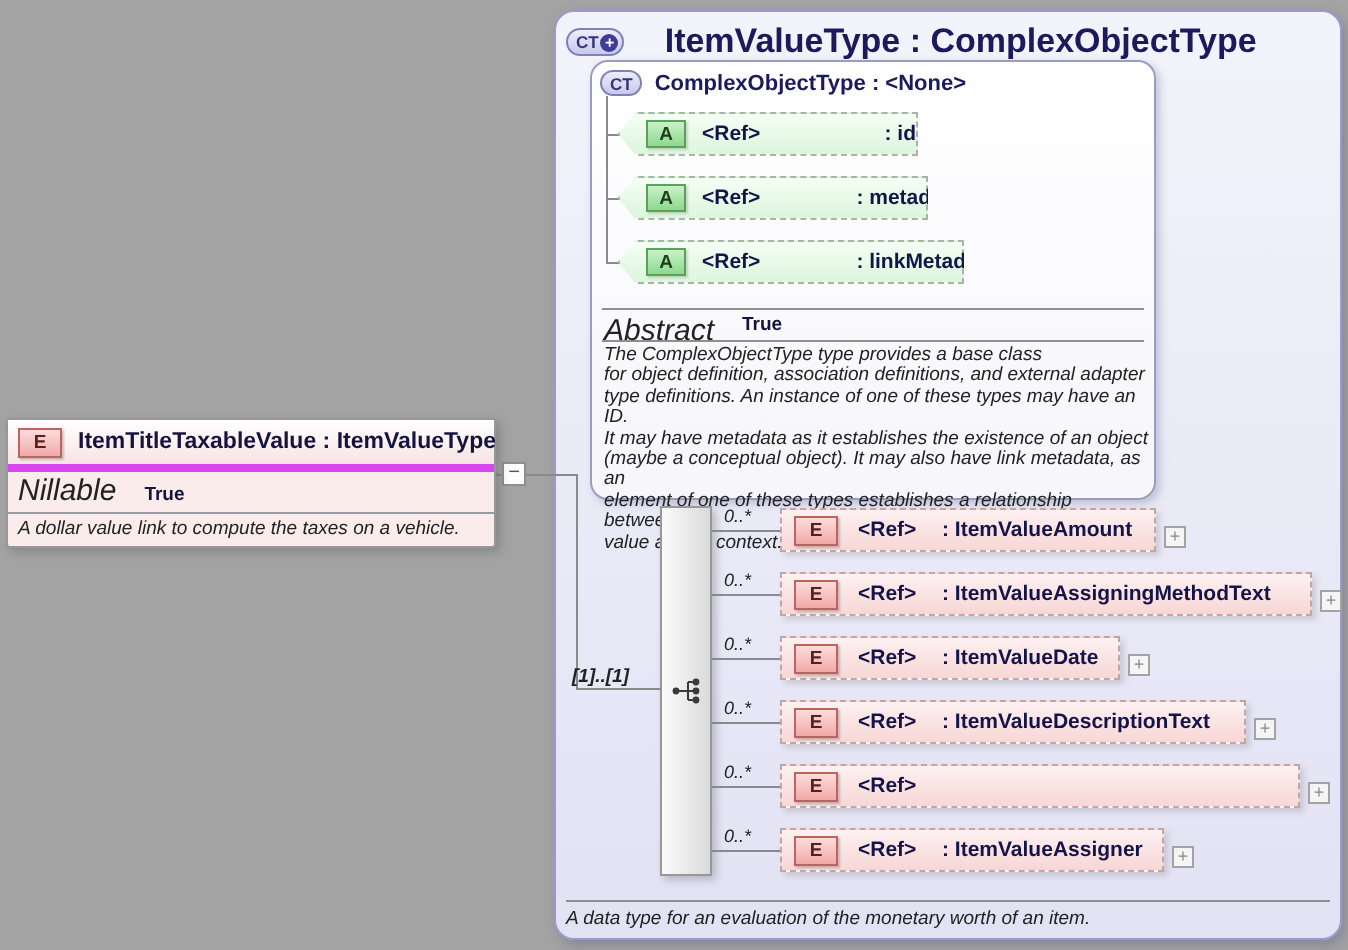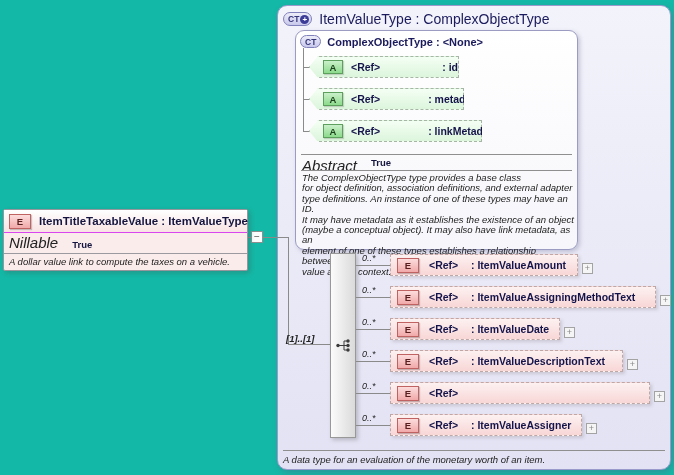--- a/index.html
+++ b/index.html
@@ -1,34 +1,34 @@
 <!DOCTYPE html>
 <html><head>
 <meta charset="utf-8">
 <style>
   * { margin:0; padding:0; box-sizing:border-box; }
   body { background:#fff; }
   .canvas {
     position:relative; width:674px; height:475px; overflow:hidden;
-    background:#14b8a6; font-family:"Liberation Sans", sans-serif;
+    background:#a3a3a3; font-family:"Liberation Sans", sans-serif;
   }
   .abs { position:absolute; }
   .hline { position:absolute; height:1px; background:#8a8a8a; }
   .vline { position:absolute; width:1px; background:#8a8a8a; }
 
   
   .ebox {
     position:absolute; left:3px; top:209px; width:245px;
     background:#fbecec; border:1px solid #96969c; border-radius:2px;
     box-shadow:2px 2px 5px rgba(70,70,70,.3);
   }
   .ebox-header { display:flex; align-items:center; gap:8px; padding:3px 5px; height:22px;
     background:linear-gradient(#ffffff,#f8e3e3); }
   .ebox-title { font-size:11.5px; font-weight:bold; color:#14143f; white-space:nowrap; }
-  .props-row { border-top:1px solid #d946ef; padding:1px 5px 2px; display:flex; align-items:baseline; }
+  .props-row { border-top:4px solid #d946ef; padding:1px 5px 2px; display:flex; align-items:baseline; }
   .prop-label { font-style:italic; font-size:15px; color:#222; }
   .prop-value { font-weight:bold; font-size:9.5px; color:#14143f; margin-left:14px; }
   .ebox-desc { border-top:1px solid #9a9aa0; padding:2px 5px 3px; font-style:italic; font-size:9.5px; color:#222; }
 
   .icon-e {
     width:22px; height:15px; flex:0 0 auto; display:flex; align-items:center; justify-content:center;
     background:linear-gradient(#fcdcdc,#f1a9a9); border:1px solid #c06262; color:#581f1f;
     font-size:9.5px; font-weight:bold; box-shadow:1px 1px 1px rgba(0,0,0,.2);
   }
   .icon-a {
@@ -46,21 +46,21 @@
     font-size:9px; line-height:9px; text-align:center; cursor:pointer;
   }
 
   
   .type-container {
     position:absolute; left:277px; top:5px; width:394px; height:465px;
     background:linear-gradient(#f3f3fb,#e2e2f4); border:1px solid #9a9acc; border-radius:10px;
     box-shadow:2px 3px 6px rgba(90,90,130,.35);
   }
   .ct-header { display:flex; align-items:center; gap:7px; padding:5px 6px 0 5px; }
-  .ct-title { font-size:14px; font-weight:normal; color:#1a1a5c; white-space:nowrap; }
+  .ct-title { font-size:17px; font-weight:bold; color:#1a1a5c; white-space:nowrap;margin-left:13px; }
   .icon-ct-plus {
     height:14px; flex:0 0 auto; display:flex; align-items:center; padding:0 2px 0 4px; gap:1px;
     background:linear-gradient(#ededf9,#c8c8ec); border:1px solid #8080ba; border-radius:8px;
     font-size:8.5px; font-weight:bold; color:#34347a;
   }
   .plus-badge { width:9px; height:9px; border-radius:50%; background:#3d3d98; color:#fff;
     font-size:8px; line-height:9px; text-align:center; font-weight:bold; }
   .icon-ct {
     height:13px; flex:0 0 auto; display:flex; align-items:center; padding:0 4px;
     background:linear-gradient(#ededf9,#c8c8ec); border:1px solid #8080ba; border-radius:7px;

